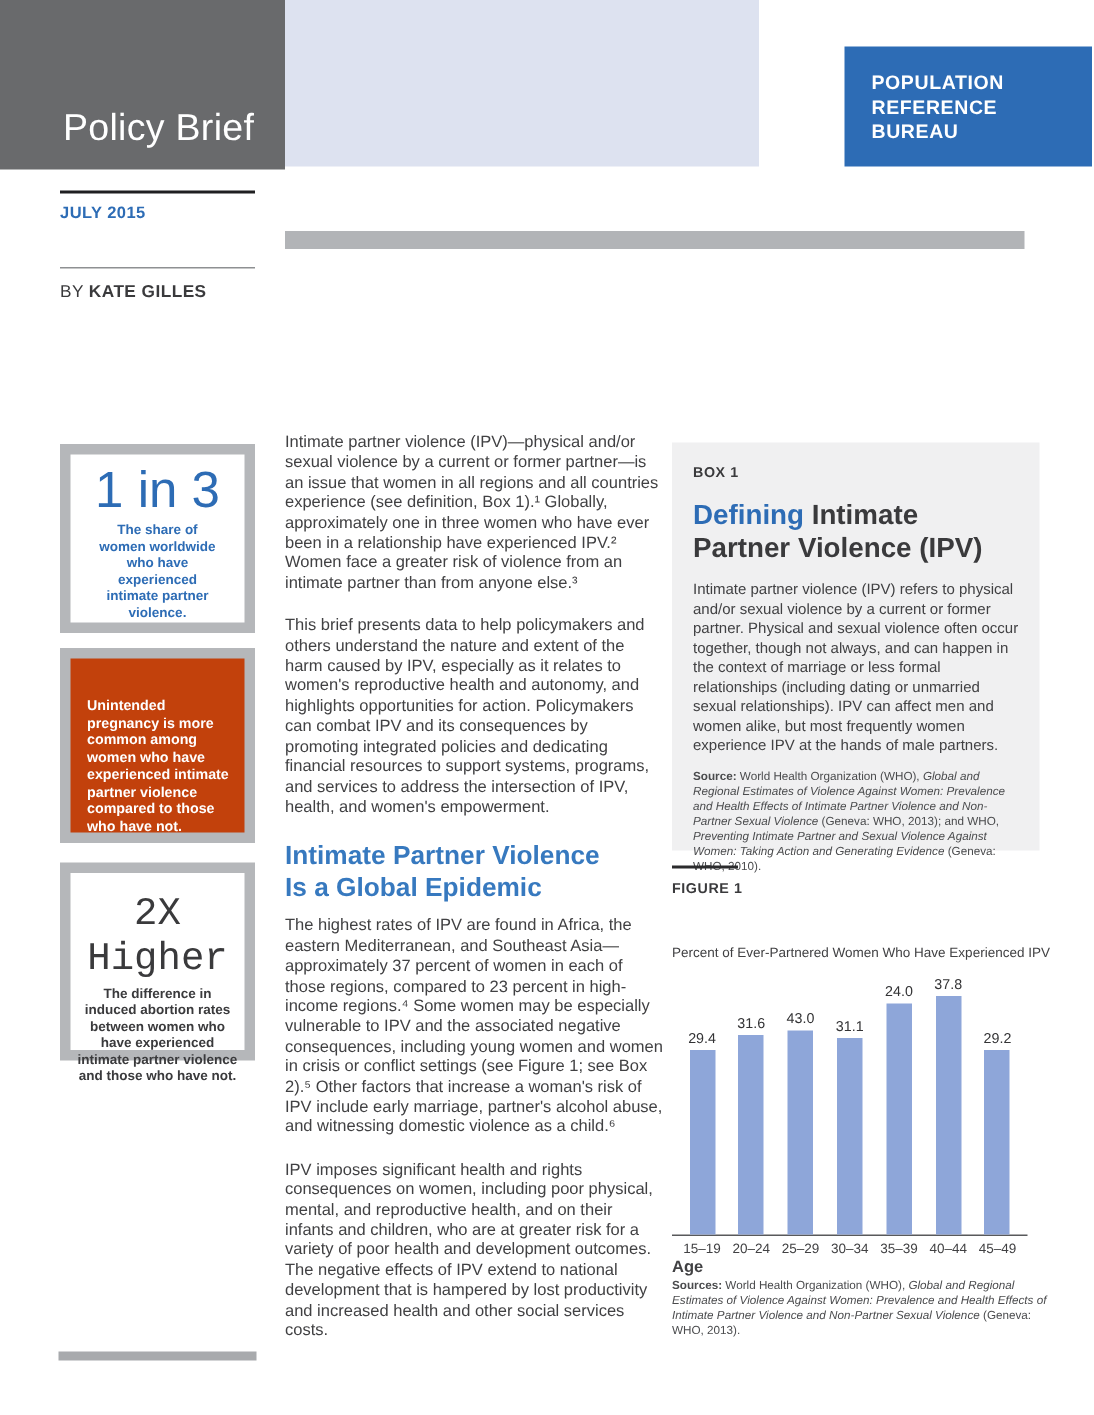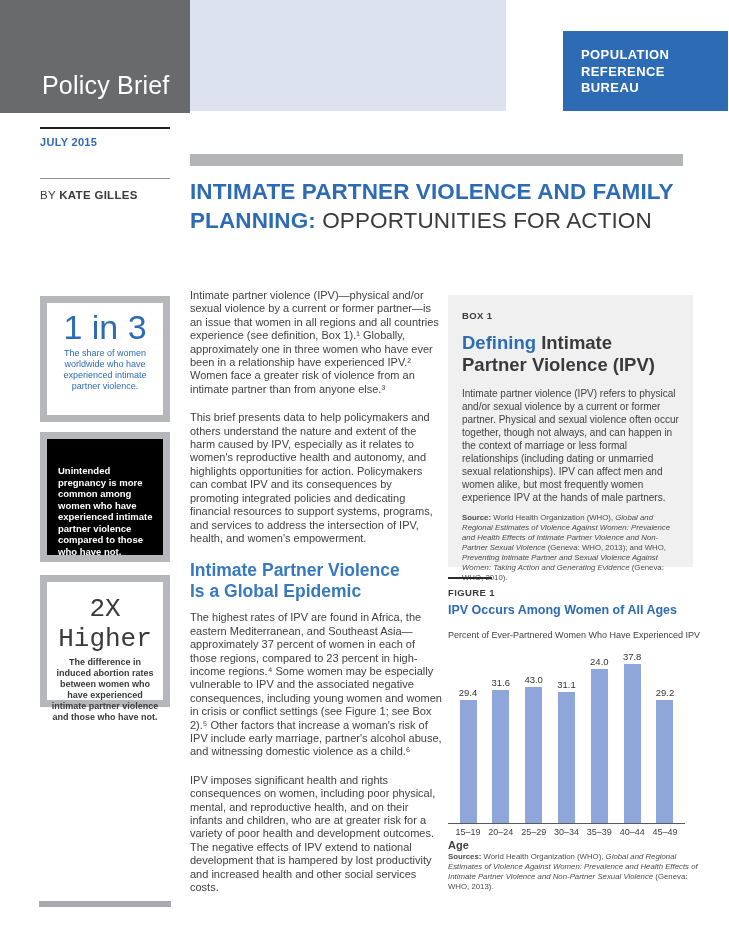--- a/index.html
+++ b/index.html
@@ -18,22 +18,22 @@
   .byline{position:absolute;left:40px;top:189px;font-size:11.5px;color:#3a3a3c;letter-spacing:.3px;}
   .byline .name{font-weight:700;}
   .title-bar{position:absolute;left:190px;top:154px;width:493px;height:12px;background:#b2b4b7;}
   .title{position:absolute;left:190px;top:177px;width:510px;font-size:22.5px;font-weight:700;line-height:29px;letter-spacing:.1px;color:#2d6cb5;}
   .title .rest{font-weight:400;color:#3a3a3c;}
 
   
   .stat-box{position:absolute;left:40px;width:130px;border:7px solid #b5b7ba;background:#fff;box-sizing:border-box;text-align:center;}
   .stat1{top:296px;height:126px;}
   .stat1 .big{font-size:34px;color:#2d6cb5;margin-top:5px;line-height:38px;}
-  .stat1 .cap{font-size:9px;font-weight:400;color:#2d6cb5;line-height:11px;padding:2px 15px 0;}
-  .stat2{top:432px;height:130px;background:#000000;text-align:left;}
+  .stat1 .cap{font-size:9px;font-weight:700;color:#2d6cb5;line-height:11px;padding:2px 15px 0;}
+  .stat2{top:432px;height:130px;background:#c2410c;text-align:left;}
   .stat2 .cap{color:#ffffff;font-size:9.5px;font-weight:700;line-height:11.5px;padding:26px 8px 0 11px;}
   .stat3{top:575px;height:132px;}
   .stat3 .big{font-size:26px;color:#3a3a3c;margin-top:12px;line-height:30px;font-family:Liberation Mono, monospace;}
   .stat3 .cap{font-size:9px;font-weight:700;color:#3a3a3c;line-height:11px;padding:3px 4px 0;}
 
   
   .article{position:absolute;left:190px;top:289px;width:252px;}
   .article p{font-size:11px;line-height:13.4px;margin:0 0 15px;color:#414143;}
   .section-heading{font-size:17.5px;font-weight:700;line-height:21px;color:#3779bf;margin:5px 0 9px;}
 
@@ -77,22 +77,20 @@
     <div>REFERENCE</div>
     <div>BUREAU</div>
   </div>
 
   <div class="rule-date"></div>
   <div class="date">JULY 2015</div>
   <div class="rule-byline"></div>
   <div class="byline"><span>BY </span><span class="name">KATE GILLES</span></div>
 
   <div class="title-bar"></div>
-  <h1 class="title" style="margin:0;"><span>INTIMATE PARTNER VIOLENCE AND FAMILY</span><br>
-    <span>PLANNING:</span><span class="rest"> OPPORTUNITIES FOR ACTION</span></h1>
 
   <div class="stat-box stat1">
     <div class="big">1 in 3</div>
     <div class="cap">The share of women worldwide who have experienced intimate partner violence.</div>
   </div>
   <div class="stat-box stat2">
     <div class="cap">Unintended pregnancy is more common among women who have experienced intimate partner violence compared to those who have not.</div>
   </div>
   <div class="stat-box stat3">
     <div class="big">2X Higher</div>
@@ -109,21 +107,20 @@
 
   <div class="box1">
     <div class="box-label">BOX 1</div>
     <div class="box-heading"><span class="blue">Defining</span><span> Intimate Partner Violence (IPV)</span></div>
     <div class="box-body">Intimate partner violence (IPV) refers to physical and/or sexual violence by a current or former partner. Physical and sexual violence often occur together, though not always, and can happen in the context of marriage or less formal relationships (including dating or unmarried sexual relationships). IPV can affect men and women alike, but most frequently women experience IPV at the hands of male partners.</div>
     <div class="box-source"><span style="font-weight: 700;">Source: </span><span>World Health Organization (WHO), </span><span style="font-style: italic;">Global and Regional Estimates of Violence Against Women: Prevalence and Health Effects of Intimate Partner Violence and Non-Partner Sexual Violence </span><span>(Geneva: WHO, 2013); and WHO, </span><span style="font-style: italic;">Preventing Intimate Partner and Sexual Violence Against Women: Taking Action and Generating Evidence </span><span>(Geneva: WHO, 2010).</span></div>
   </div>
 
   <div class="fig-rule"></div>
   <div class="fig-label">FIGURE 1</div>
-  <div class="fig-title">IPV Occurs Among Women of All Ages</div>
   <div class="fig-subtitle">Percent of Ever-Partnered Women Who Have Experienced IPV</div>
 
   <div class="chart">
     <div class="chart-plot">
         <div class="chart-col">
           <span class="chart-val">29.4</span>
           <div class="chart-bar" style="height: 123.48px; background: rgb(142, 166, 217);"></div>
         </div>
         <div class="chart-col">
           <span class="chart-val">31.6</span>

